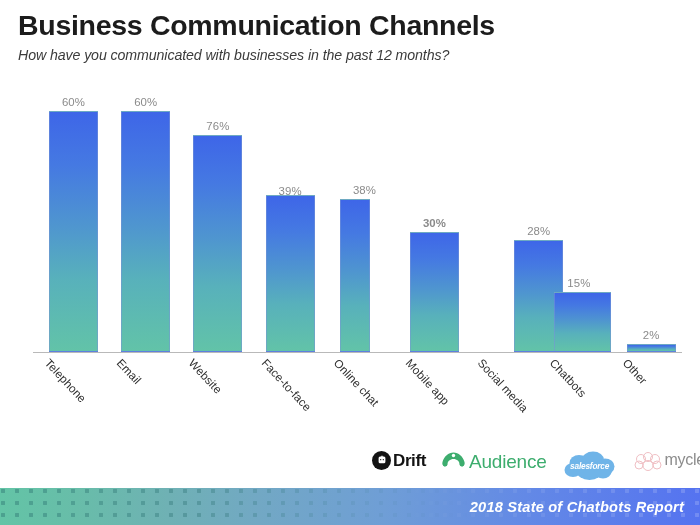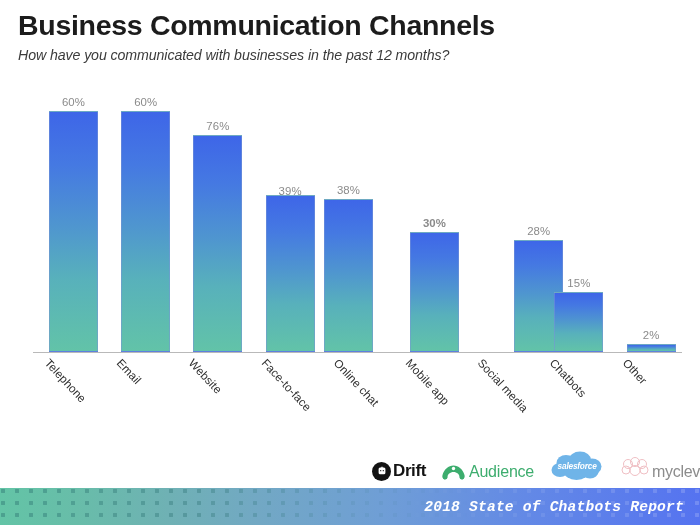--- a/index.html
+++ b/index.html
@@ -109,21 +109,21 @@
     position: absolute;
     left: 372px;
     top: 449px;
     height: 33px;
     display: flex;
     align-items: center;
     gap: 15px;
   }
   .logo {
     display: flex;
-    align-items: flex-end;
+    align-items: flex-start;
     height: 30px;
   }
   .logo-text {
     white-space: nowrap;
   }
 
   
   #logo-drift .mark {
     width: 19px; height: 19px;
     border-radius: 50%;
@@ -131,21 +131,21 @@
     display: flex; align-items: center; justify-content: center;
     margin-right: 2px;
   }
   #logo-drift .logo-text {
     font-size: 17px; font-weight: 700; color: #131313; letter-spacing: -0.4px;
   }
 
   
   #logo-audience .mark { margin-right: 3px; display:flex; align-items:center; }
   #logo-audience .logo-text {
-    font-size: 16px; font-weight: 400; color: #3dad6e; letter-spacing: -0.2px;
+    font-size: 19px; font-weight: 400; color: #3dad6e; letter-spacing: -0.2px;
   }
 
   
   #logo-salesforce .cloud {
     position: relative;
     width: 56px; height: 30px;
     display: flex; align-items: center; justify-content: center;
   }
   #logo-salesforce .logo-text {
     position: relative;
@@ -194,21 +194,21 @@
     background-size: 14px 12px;
     -webkit-mask-image: linear-gradient(to left, rgba(0,0,0,1) 0%, rgba(0,0,0,0.5) 50%, rgba(0,0,0,0) 100%);
     mask-image: linear-gradient(to left, rgba(0,0,0,1) 0%, rgba(0,0,0,0.5) 50%, rgba(0,0,0,0) 100%);
   }
   #footer-text {
     position: absolute;
     right: 16px;
     top: 50%;
     transform: translateY(-50%);
     color: #ffffff;
-    font-family: Liberation Mono, monospace;
+    font-family: Liberation Sans, sans-serif;
     font-style: italic;
     font-weight: 700;
     font-size: 14.6px;
     letter-spacing: 0.2px;
     white-space: nowrap;
   }
 </style>
 </head>
 <body>
 
@@ -230,33 +230,33 @@
           <div class="bar-value" style="bottom: 243.909px;">60%</div>
         </div>
         <div class="bar-slot" style="left: 193.4px; width: 49px; height: 216.818px;">
           <div class="bar" title="Website 54%" style="height: 216.818px;"></div>
           <div class="bar-value" style="bottom: 219.818px;">76%</div>
         </div>
         <div class="bar-slot" style="left: 265.6px; width: 49px; height: 156.591px;">
           <div class="bar" title="Face-to-face 39%" style="height: 156.591px;"></div>
           <div class="bar-value" style="bottom: 155px;">39%</div>
         </div>
-        <div class="bar-slot" style="left: 324px; width: 49px; height: 152.576px;">
+        <div class="bar-slot" style="left: 340px; width: 30px; height: 152.576px;">
           <div class="bar" title="Online chat 38%" style="height: 152.576px;"></div>
           <div class="bar-value" style="bottom: 155.576px;">38%</div>
         </div>
         <div class="bar-slot" style="left: 410px; width: 49px; height: 120.455px;">
           <div class="bar" title="Mobile app 30%" style="height: 120.455px;"></div>
           <div class="bar-value" style="bottom: 123.455px; font-weight: bold;">30%</div>
         </div>
         <div class="bar-slot" style="left: 482.2px; width: 49px; height: 112.424px; margin-left: 32px;">
           <div class="bar" title="Social media 28%" style="height: 112.424px;"></div>
           <div class="bar-value" style="bottom: 115.424px;">28%</div>
         </div>
-        <div class="bar-slot" style="left: 554.4px; width: 49px; height: 60.2273px;">
+        <div class="bar-slot" style="left: 554.4px; width: 49px; height: 60.2273px; padding-left: 8px;">
           <div class="bar" title="Chatbots 15%" style="height: 60.2273px;"></div>
           <div class="bar-value" style="bottom: 63.2273px;">15%</div>
         </div>
         <div class="bar-slot" style="left: 626.6px; width: 49px; height: 8.0303px;">
           <div class="bar" title="Other 2%" style="height: 8.0303px;"></div>
           <div class="bar-value" style="bottom: 11.0303px;">2%</div>
         </div>
       </div>
     <div id="axis-line"></div>
   </div>

